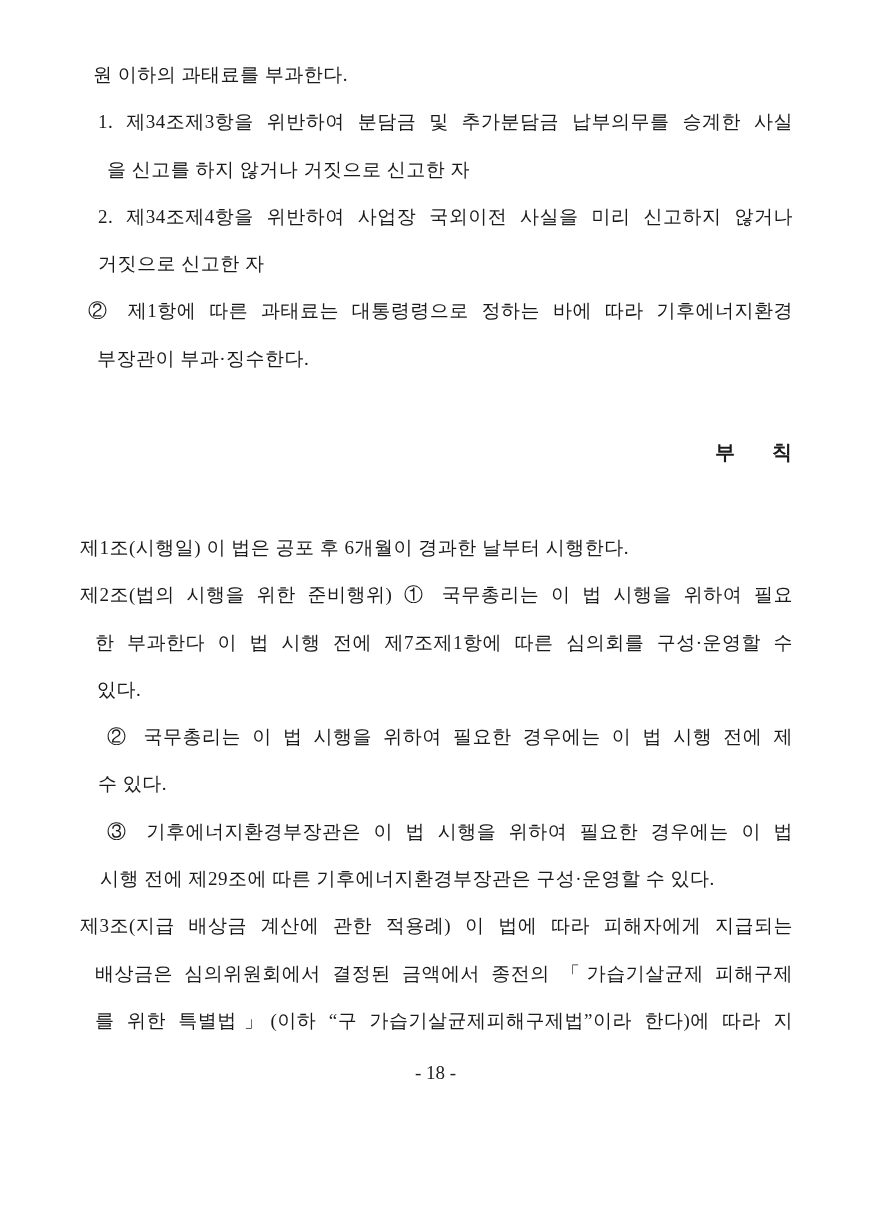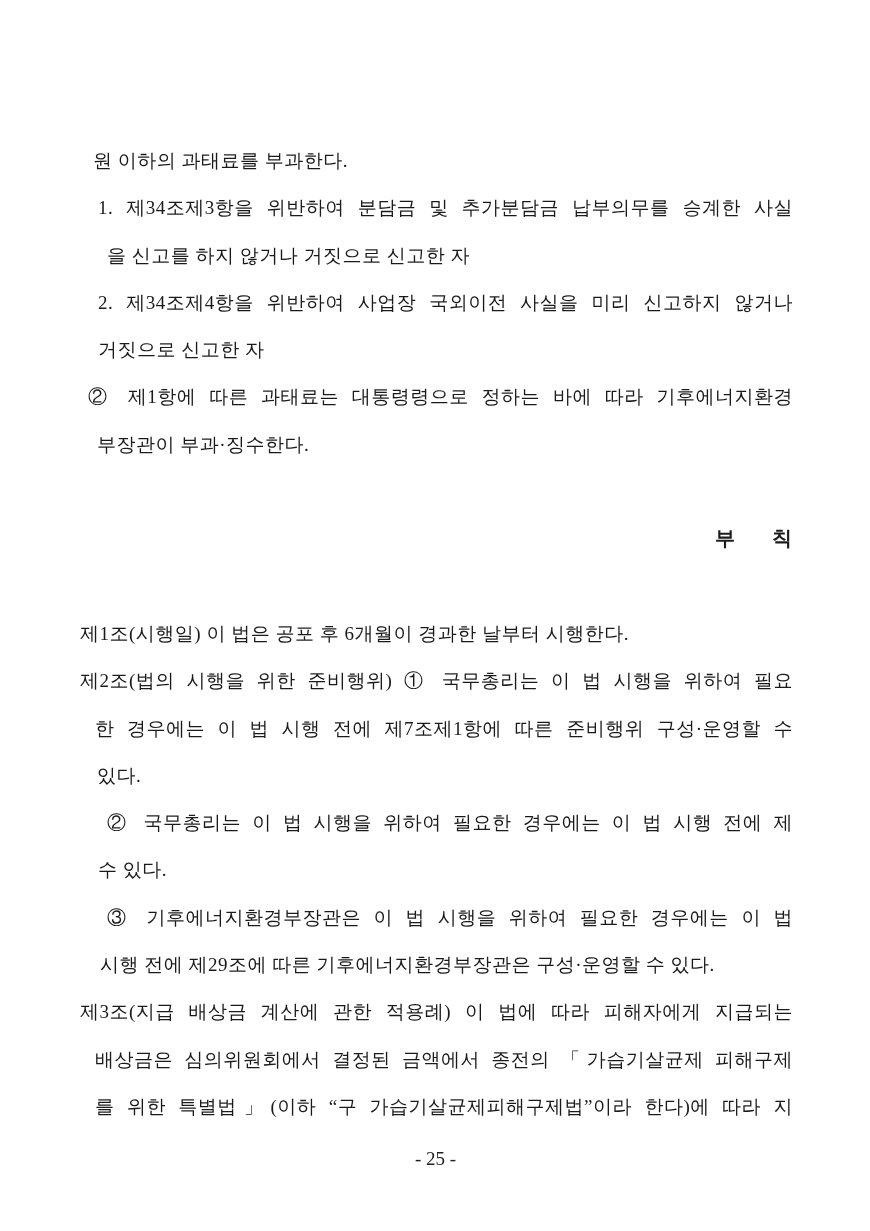--- a/index.html
+++ b/index.html
@@ -14,22 +14,21 @@
     background: #ffffff;
     overflow: hidden;
     font-family: "Liberation Serif", "DejaVu Serif", serif;
     color: #1a1a1a;
   }
   .column {
     position: absolute;
     top: 0;
     left: 78px;
     width: 715px;
-    padding-top: 97px;
-    margin-top: 40px;
+    padding-top: 51px;
   }
   .ln {
     font-size: 19px;
     line-height: 47.3px;
     height: 47.3px;
     white-space: nowrap;
     letter-spacing: 0.5px;
   }
   .ln.j {
     white-space: normal;
@@ -71,25 +70,25 @@
     <div class="ln" style="margin-left:20px">거짓으로 신고한 자</div>
     <div class="ln j" style="margin-left:10px;width:705px">② 제1항에 따른 과태료는 대통령령으로 정하는 바에 따라 기후에너지환경</div>
     <div class="ln" style="margin-left:19px">부장관이 부과·징수한다.</div>
 
     <div class="spacer"></div>
     <div class="heading">부      칙</div>
     <div class="spacer"></div>
 
     <div class="ln" style="margin-left:2px">제1조(시행일) 이 법은 공포 후 6개월이 경과한 날부터 시행한다.</div>
     <div class="ln j" style="margin-left:2px;width:713px">제2조(법의 시행을 위한 준비행위) ① 국무총리는 이 법 시행을 위하여 필요</div>
-    <div class="ln j" style="margin-left:17px;width:698px">한 경우에는 이 법 시행 전에 제7조제1항에 따른 준비행위 구성·운영할 수</div>
+    <div class="ln j" style="margin-left:17px;width:698px">한 부과한다 이 법 시행 전에 제7조제1항에 따른 심의회를 구성·운영할 수</div>
     <div class="ln" style="margin-left:19px">있다.</div>
     <div class="ln j" style="margin-left:29px;width:686px">② 국무총리는 이 법 시행을 위하여 필요한 경우에는 이 법 시행 전에 제</div>
     <div class="ln" style="margin-left:20px">수 있다.</div>
     <div class="ln j" style="margin-left:29px;width:686px">③ 기후에너지환경부장관은 이 법 시행을 위하여 필요한 경우에는 이 법</div>
     <div class="ln" style="margin-left:22px">시행 전에 제29조에 따른 기후에너지환경부장관은 구성·운영할 수 있다.</div>
     <div class="ln j" style="margin-left:2px;width:713px">제3조(지급 배상금 계산에 관한 적용례)  이 법에 따라 피해자에게 지급되는</div>
     <div class="ln j" style="margin-left:17px;width:698px">배상금은 심의위원회에서 결정된 금액에서 종전의 「가습기살균제 피해구제</div>
     <div class="ln j" style="margin-left:17px;width:698px">를 위한 특별법」(이하 “구 가습기살균제피해구제법”이라 한다)에 따라 지</div>
 
-    <div class="footer">- 25 -</div>
+    <div class="footer">- 18 -</div>
   </div>
 </div>
 
 </body></html>

